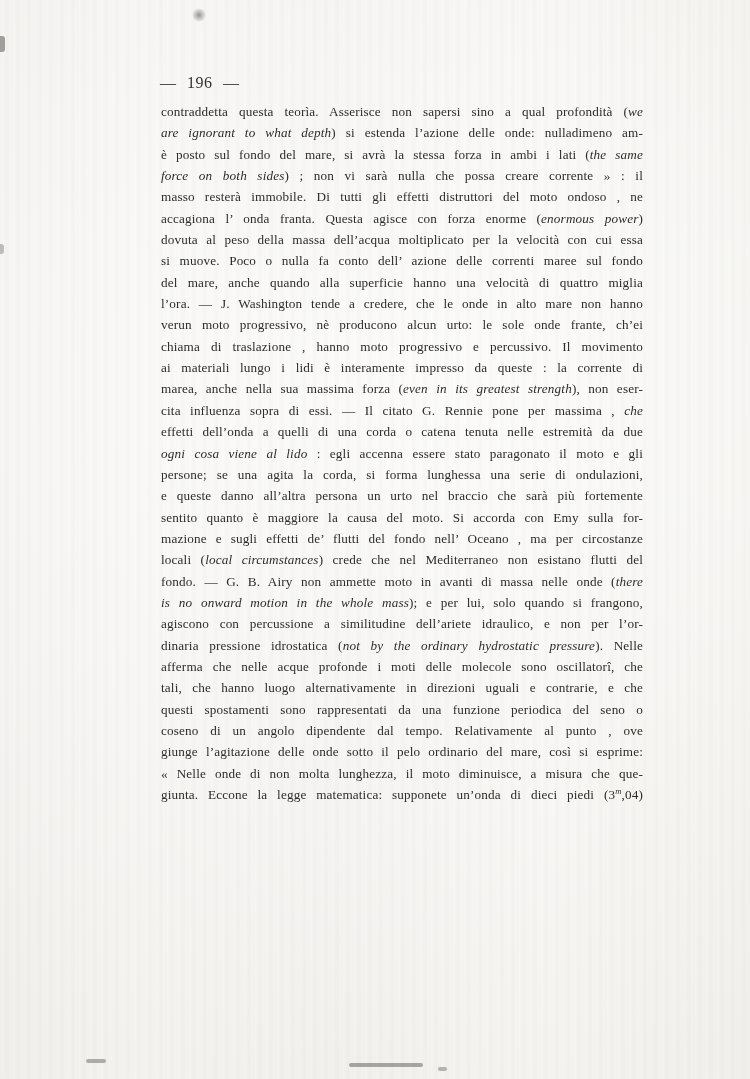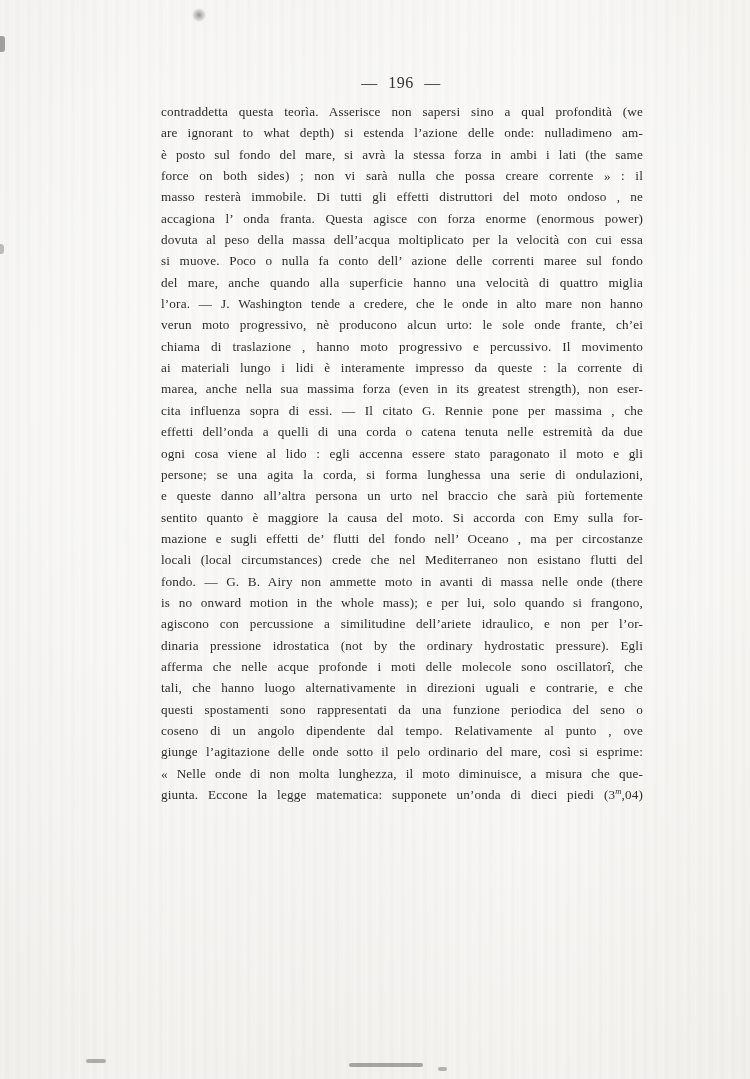--- a/index.html
+++ b/index.html
@@ -15,40 +15,39 @@
   }
   .paper-texture {
     position: absolute; inset: 0;
     background: repeating-linear-gradient(90deg,
       rgba(0,0,0,0.012) 0px, rgba(0,0,0,0.0) 3px, rgba(0,0,0,0.018) 7px, rgba(0,0,0,0.0) 11px);
     pointer-events: none;
   }
   .page-number {
     position: absolute;
     top: 74px; left: 160px; width: 482px;
-    text-align: center;
     font-size: 16px;
     letter-spacing: 0.5px;
     word-spacing: 6px;
     color: #33322e;
   }
   .text-block {
     position: absolute;
     top: 101px; left: 161px; width: 482px;
   }
   .line {
     height: 21.35px;
     line-height: 21.35px;
     font-size: 13.2px;
     text-align: justify;
     text-align-last: justify;
     letter-spacing: 0.15px;
     color: #2d2c28;
   }
-  .it { }
+  .it { font-style: italic; }
   .sup { font-style: italic; vertical-align: super; font-size: 8.5px; line-height: 0; }
 
   
   .artifact { position: absolute; pointer-events: none; }
   .spot-top {
     top: 8px; left: 192px; width: 14px; height: 14px; border-radius: 50%;
     background: radial-gradient(circle, rgba(70,70,68,0.55) 0%, rgba(110,110,108,0.18) 55%, rgba(0,0,0,0) 72%);
   }
   .edge-left-a { top: 36px; left: 0; width: 5px; height: 16px; background: rgba(55,55,52,0.45); border-radius: 0 3px 3px 0; }
   .edge-left-b { top: 244px; left: 0; width: 4px; height: 10px; background: rgba(55,55,52,0.30); border-radius: 0 3px 3px 0; }
@@ -89,21 +88,21 @@
     <div class="line"><span>effetti dell’onda a quelli di una corda o catena tenuta nelle estremità da due</span></div>
     <div class="line"><span class="it">ogni cosa viene al lido</span><span> : egli accenna essere stato paragonato il moto e gli</span></div>
     <div class="line"><span>persone; se una agita la corda, si forma lunghessa una serie di ondulazioni,</span></div>
     <div class="line"><span>e queste danno all’altra persona un urto nel braccio che sarà più fortemente</span></div>
     <div class="line"><span>sentito quanto è maggiore la causa del moto. Si accorda con Emy sulla for-</span></div>
     <div class="line"><span>mazione e sugli effetti de’ flutti del fondo nell’ Oceano , ma per circostanze</span></div>
     <div class="line"><span>locali (</span><span class="it">local circumstances</span><span>) crede che nel Mediterraneo non esistano flutti del</span></div>
     <div class="line"><span>fondo. — G. B. Airy non ammette moto in avanti di massa nelle onde (</span><span class="it">there</span></div>
     <div class="line"><span class="it">is no onward motion in the whole mass</span><span>); e per lui, solo quando si frangono,</span></div>
     <div class="line"><span>agiscono con percussione a similitudine dell’ariete idraulico, e non per l’or-</span></div>
-    <div class="line"><span>dinaria pressione idrostatica (</span><span class="it">not by the ordinary hydrostatic pressure</span><span>). Egli</span></div>
+    <div class="line"><span>dinaria pressione idrostatica (</span><span class="it">not by the ordinary hydrostatic pressure</span><span>). Nelle</span></div>
     <div class="line"><span>afferma che nelle acque profonde i moti delle molecole sono oscillatorî, che</span></div>
     <div class="line"><span>tali, che hanno luogo alternativamente in direzioni uguali e contrarie, e che</span></div>
     <div class="line"><span>questi spostamenti sono rappresentati da una funzione periodica del seno o</span></div>
     <div class="line"><span>coseno di un angolo dipendente dal tempo. Relativamente al punto , ove</span></div>
     <div class="line"><span>giunge l’agitazione delle onde sotto il pelo ordinario del mare, così si esprime:</span></div>
     <div class="line"><span>« Nelle onde di non molta lunghezza, il moto diminuisce, a misura che que-</span></div>
     <div class="line"><span>giunta. Eccone la legge matematica: supponete un’onda di dieci piedi (3</span><span class="sup">m</span><span>,04)</span></div>
   </div>
 
 </body></html>

